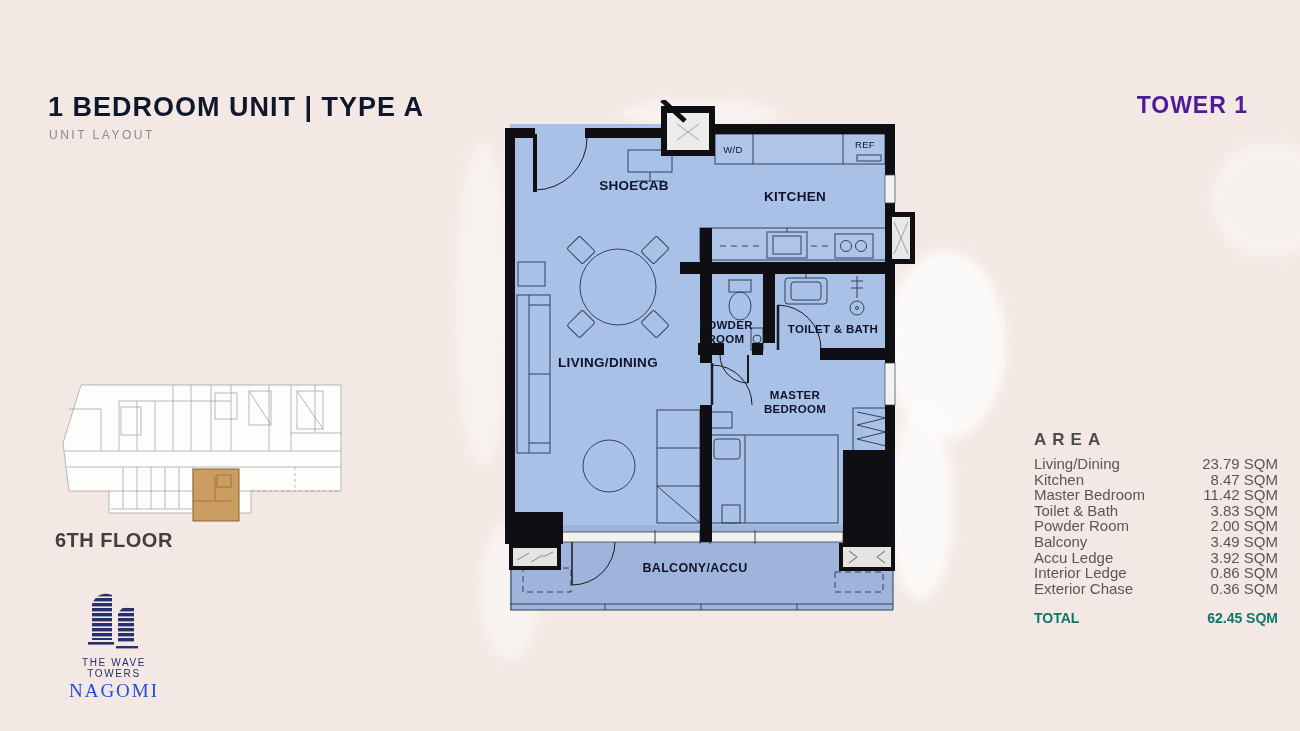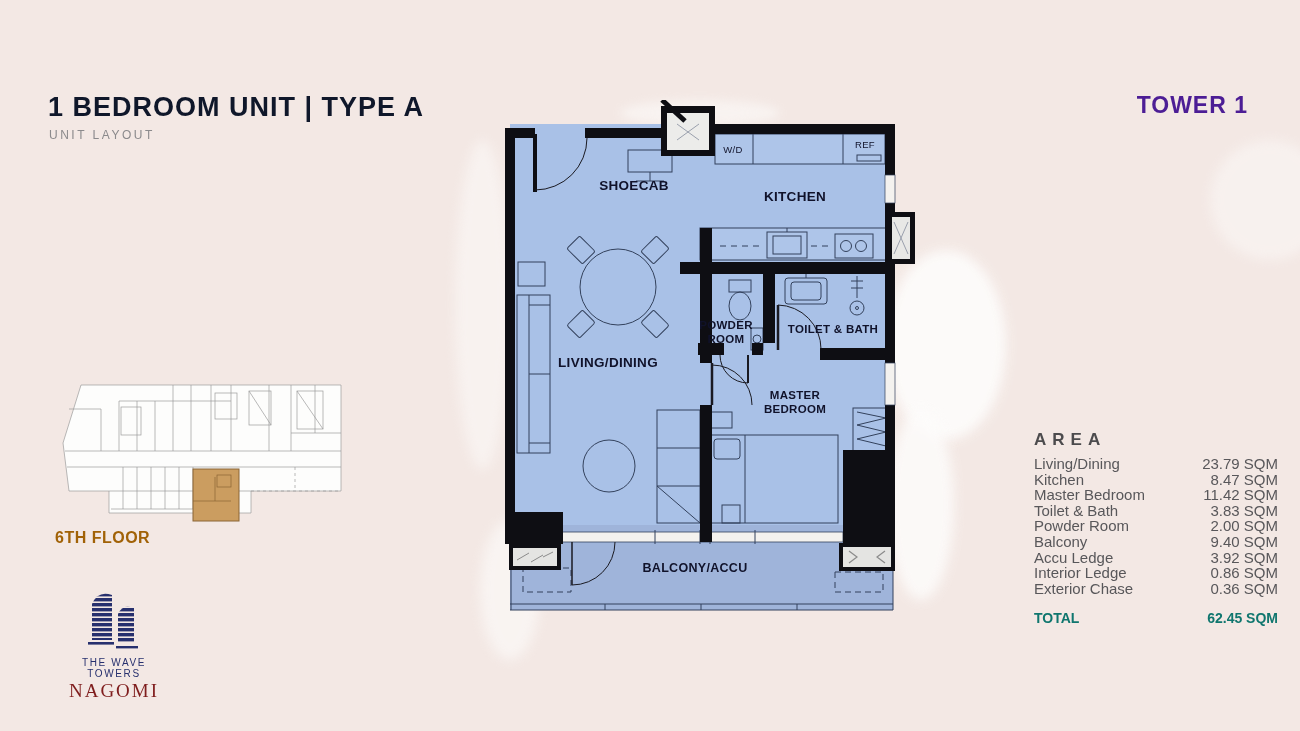--- a/index.html
+++ b/index.html
@@ -29,25 +29,25 @@
   .tower{
     position:absolute;right:52px;top:92px;
     font-size:23px;font-weight:bold;letter-spacing:1px;color:#4c1d95;
   }
 
   
   .plan-wrap{position:absolute;left:505px;top:100px;width:410px;height:515px;}
   .mini-wrap{position:absolute;left:53px;top:381px;width:292px;height:150px;}
   .floor-label{
     position:absolute;left:55px;top:529px;
-    font-size:16px;font-weight:bold;letter-spacing:.5px;color:#a16207;
+    font-size:20px;font-weight:bold;letter-spacing:.5px;color:#404040;
   }
   .logo-wrap{position:absolute;left:54px;top:588px;width:120px;height:92px;text-align:center;}
   .logo-tagline{font-size:10px;letter-spacing:1.6px;color:#27306e;margin-top:3px;}
-  .logo-brand{font-family:"Liberation Serif", serif;font-size:19px;letter-spacing:2px;color:#7f1d1d;margin-top:1px;}
+  .logo-brand{font-family:"Liberation Serif", serif;font-size:19px;letter-spacing:2px;color:#1d4ed8;margin-top:1px;}
 
   
   .area-table{position:absolute;left:1034px;top:430px;width:244px;color:#58575a;}
   .area-header{font-size:17px;font-weight:bold;letter-spacing:5px;color:#4c4b4d;margin-bottom:6px;}
   .area-row{display:flex;justify-content:space-between;font-size:15px;line-height:15.6px;}
   .area-row .val{text-align:center;}
   .area-total{display:flex;justify-content:space-between;font-size:14px;font-weight:bold;color:#0f766e;margin-top:14px;}
 
   svg text{font-family:"Liberation Sans", sans-serif;}
 </style>
@@ -347,21 +347,21 @@
     <div class="area-row">
         <span class="lbl">Toilet &amp; Bath</span>
         <span class="val">3.83 SQM</span>
       </div>
     <div class="area-row">
         <span class="lbl">Powder Room</span>
         <span class="val">2.00 SQM</span>
       </div>
     <div class="area-row">
         <span class="lbl">Balcony</span>
-        <span class="val">9.40 SQM</span>
+        <span class="val">3.49 SQM</span>
       </div>
     <div class="area-row">
         <span class="lbl">Accu Ledge</span>
         <span class="val">3.92 SQM</span>
       </div>
     <div class="area-row">
         <span class="lbl">Interior Ledge</span>
         <span class="val">0.86 SQM</span>
       </div>
     <div class="area-row">

